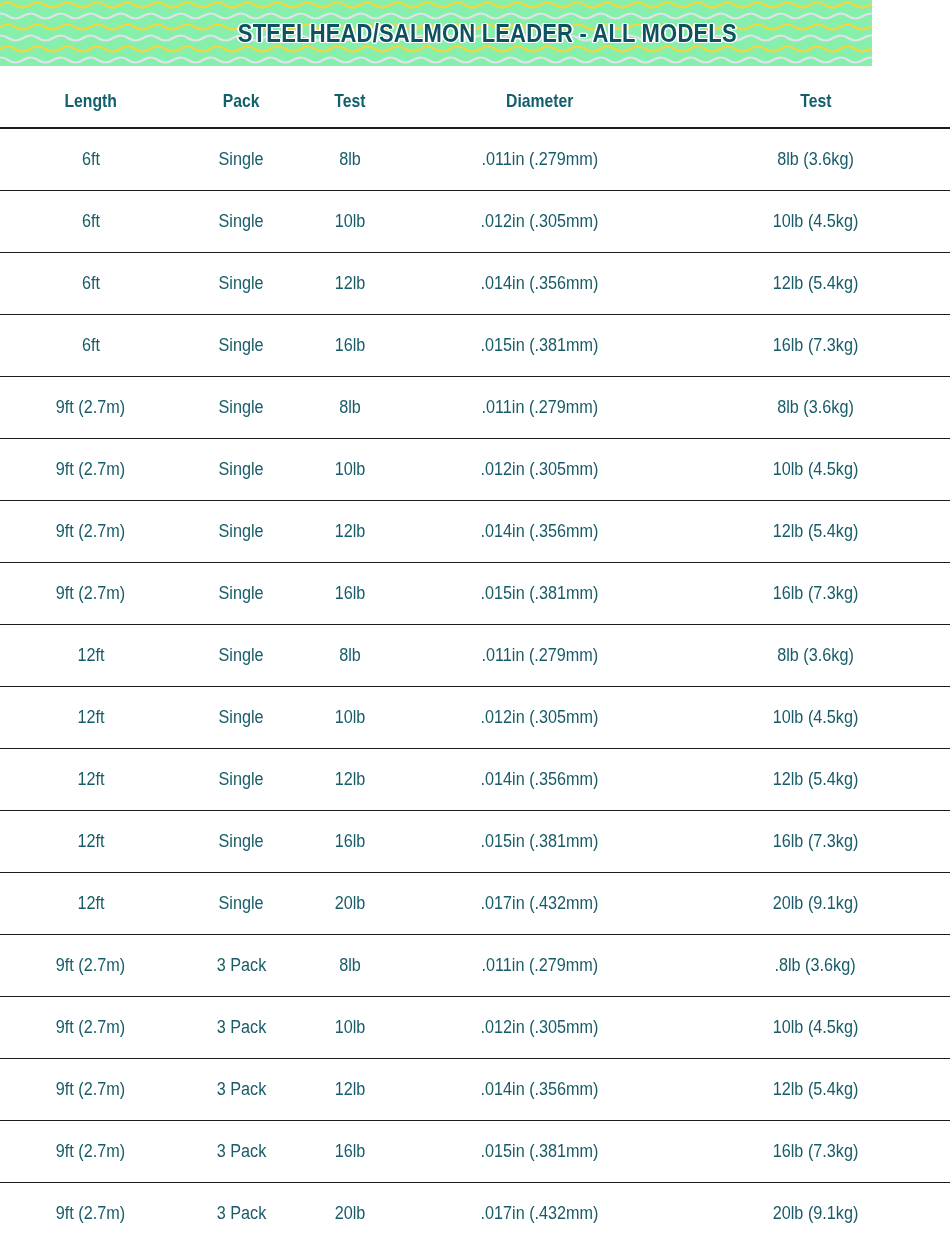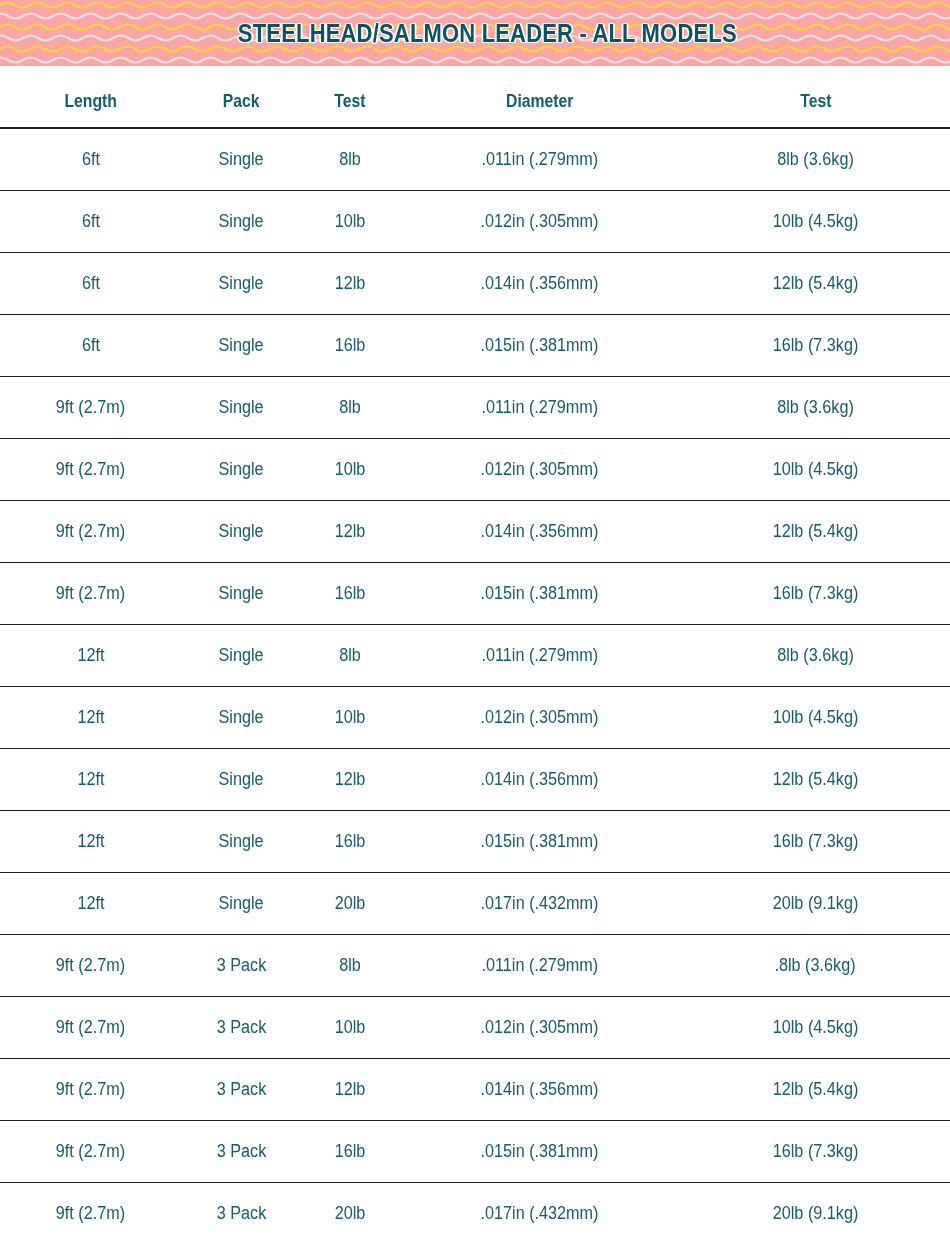--- a/index.html
+++ b/index.html
@@ -12,24 +12,25 @@
     width: 950px;
     height: 1240px;
     font-family: "Liberation Sans", sans-serif;
     overflow: hidden;
     position: relative;
   }
 
   
   .header-band {
     position: relative;
-    width: 950px;
+    width: 852px;
     height: 66px;
     overflow: hidden;
-    background: #fca5a5;
+    background: #86efac;
+    padding-left: 20px;
   }
   .wave-layer {
     position: absolute;
     top: 0;
     left: 0;
     width: 950px;
     height: 66px;
   }
   .page-title {
     position: absolute;

